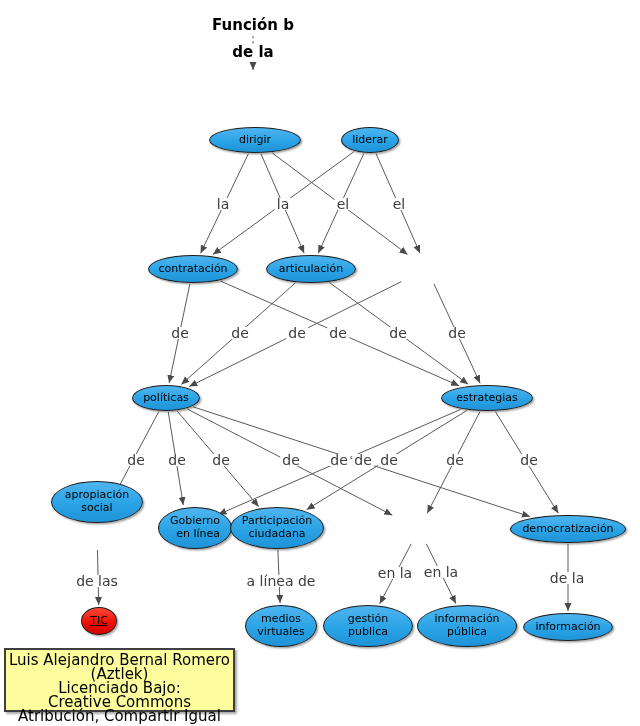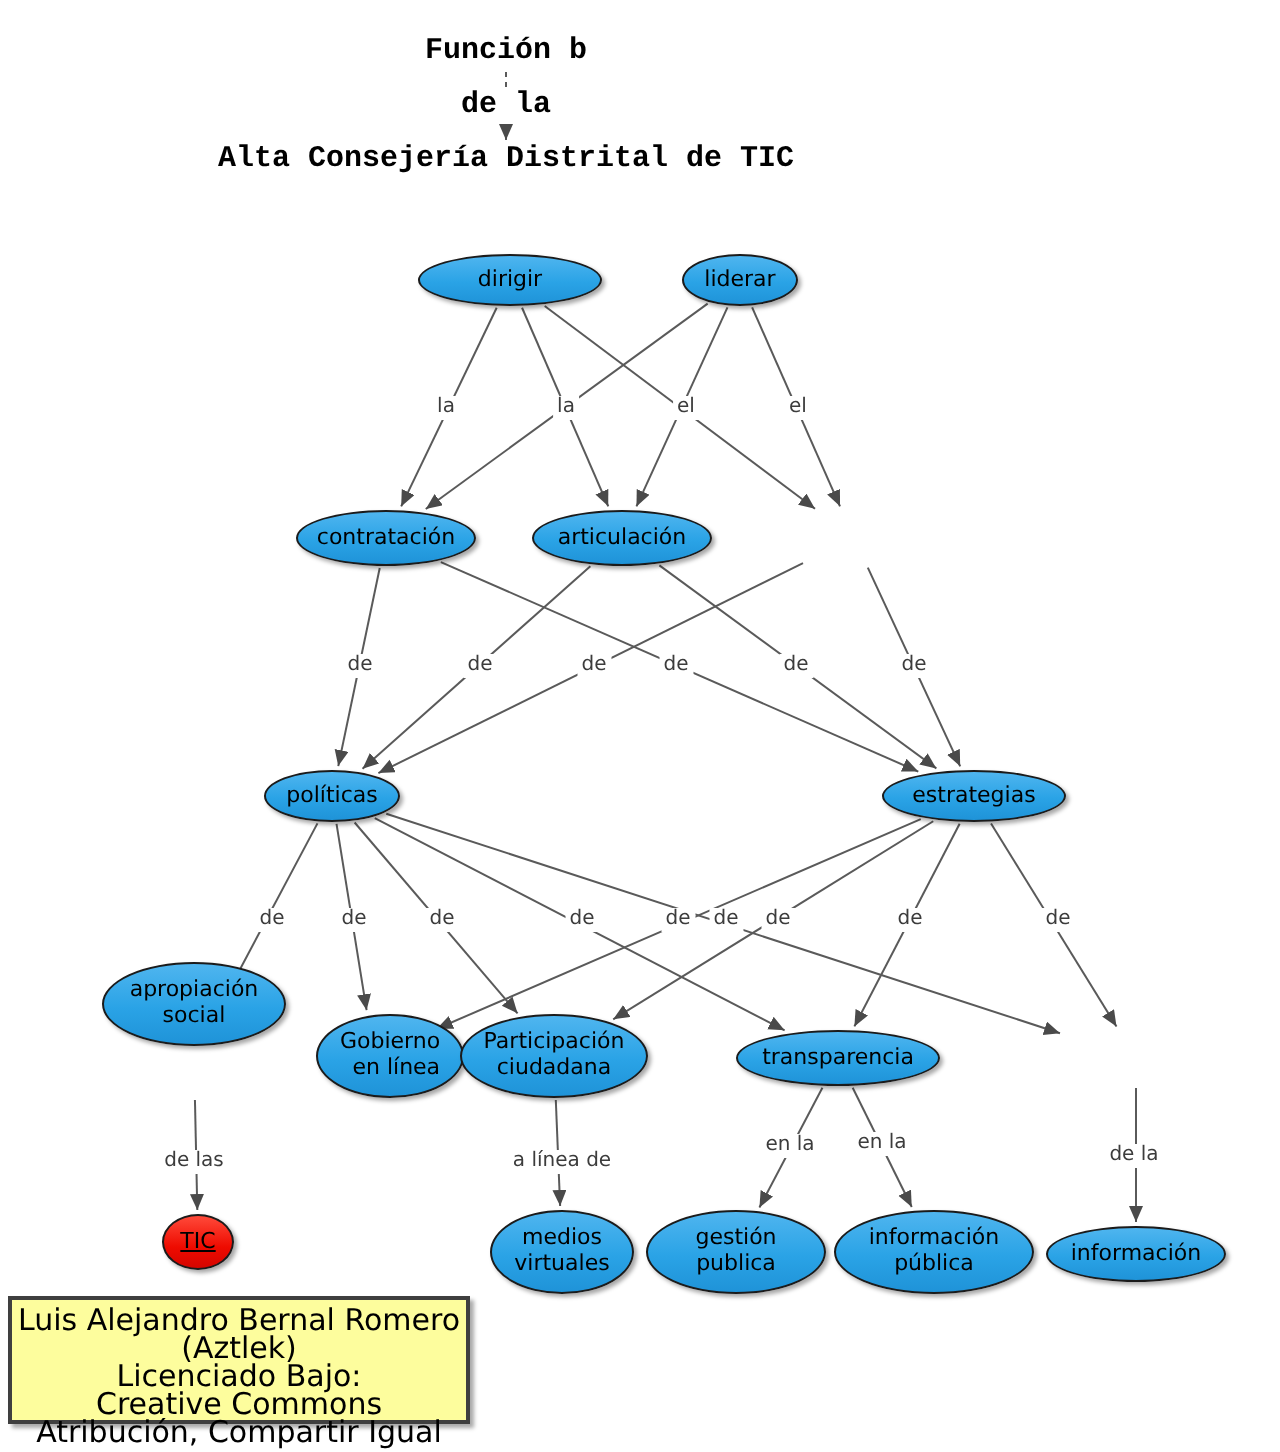--- a/index.html
+++ b/index.html
@@ -14,25 +14,25 @@
     border:1.5px solid var(--node-stroke,#1b1b1b);
     background:linear-gradient(180deg,var(--node-fill-light,#4fb5ef) 0%,var(--node-fill,#2aa3e6) 55%,var(--node-fill-dark,#1f93d8) 100%);
     box-shadow:1.5px 1.5px 2px rgba(0,0,0,0.35);
     color:#000;font-size:11px;line-height:1.18;text-align:center;white-space:pre-line;
     box-sizing:border-box;cursor:default;
   }
   .node.tic{background:linear-gradient(180deg,var(--tic-fill-light,#ff4a3a) 0%,var(--tic-fill,#ee0b00) 60%,var(--tic-fill-dark,#d40500) 100%);}
   .edge-label{
     position:absolute;transform:translate(-50%,-50%);
     background:var(--background,#fff);padding:0 2px;
-    color:var(--edge-label,#3c3c3c);font-size:10px;line-height:12px;white-space:nowrap;
+    color:var(--edge-label,#3c3c3c);font-size:14px;line-height:12px;white-space:nowrap;
   }
   #title{
     position:absolute;left:253px;top:12px;transform:translateX(-50%);
-    width:420px;text-align:center;color:#000;font-weight:bold;font-size:15px;line-height:27px;font-family:Liberation Mono, monospace;
+    width:420px;text-align:center;color:#000;font-weight:bold;font-size:15px;line-height:27px;
   }
   #license{
     position:absolute;left:4px;top:648px;width:231px;height:64px;box-sizing:border-box;
     background:var(--legend-bg,#fdfd9d);border:2px solid var(--legend-border,#3f3f3f);
     box-shadow:2px 2px 2px #aaa;
     text-align:center;color:#000;font-size:15px;line-height:14px;padding-top:3px;
   }
 </style>
 </head>
 <body>
@@ -70,21 +70,20 @@
       <line x1="411.20257188772376" y1="543.8304024880548" x2="379.71135038155506" y2="603.7254708429247" class="edge" marker-end="url(#arrow)"></line>
       <line x1="426.3481952160703" y1="543.8494778324754" x2="455.8817555213554" y2="603.5318809494056" class="edge" marker-end="url(#arrow)"></line>
       <line x1="568" y1="544" x2="568" y2="611" class="edge" marker-end="url(#arrow)"></line>
       <line x1="253" y1="36" x2="253" y2="44" class="tconn"></line>
       <line x1="253" y1="63" x2="253" y2="70" class="tconn" marker-end="url(#arrow)"></line>
     </svg>
 
   <div id="title">
     <div>Función b</div>
     <div>de la</div>
-    <div>Alta Consejería Distrital de TIC</div>
   </div>
 
   <div id="license">
     <div>Luis Alejandro Bernal Romero (Aztlek)</div>
     <div>Licenciado Bajo:</div>
     <div>Creative Commons</div>
     <div>Atribución, Compartir Igual</div>
   </div>
 <div class="edge-label" style="left: 223px; top: 204px;">la</div>
     <div class="edge-label" style="left: 283px; top: 204px;">la</div>
@@ -115,21 +114,21 @@
     <div class="node" style="left: 148px; top: 255px; width: 90px; height: 28px;">contratación</div>
     <div class="node" style="left: 266px; top: 255px; width: 90px; height: 28px;">articulación</div>
     <div class="node" style="left: 132px; top: 385px; width: 68px; height: 26px;">políticas</div>
     <div class="node" style="left: 441px; top: 385px; width: 92px; height: 26px;">estrategias</div>
     <div class="node" style="left: 51px; top: 481px; width: 92px; height: 42px;">apropiación
 social</div>
     <div class="node" style="left: 158px; top: 507px; width: 74px; height: 42px; text-align: right;">Gobierno
 en línea</div>
     <div class="node" style="left: 230px; top: 507px; width: 94px; height: 42px;">Participación
 ciudadana</div>
-    <div class="node" style="left: 368px; top: 515px; width: 102px; height: 28px;">transparencia</div>
+    <div class="node" style="left: 510px; top: 515px; width: 116px; height: 28px;">democratización</div>
     <div class="node tic" style="left: 81px; top: 607px; width: 36px; height: 28px; text-decoration: underline;">TIC</div>
     <div class="node" style="left: 245px; top: 605px; width: 72px; height: 42px;">medios
 virtuales</div>
     <div class="node" style="left: 323px; top: 605px; width: 90px; height: 42px;">gestión
 publica</div>
     <div class="node" style="left: 417px; top: 605px; width: 100px; height: 42px;">información
 pública</div>
     <div class="node" style="left: 523px; top: 613px; width: 90px; height: 28px;">información</div>
   </div>
 

